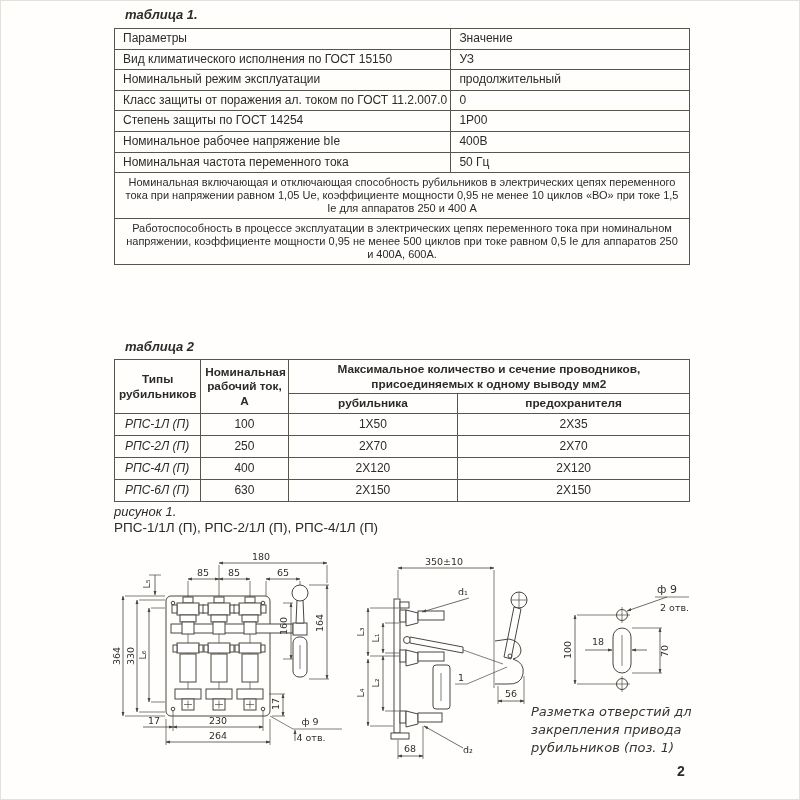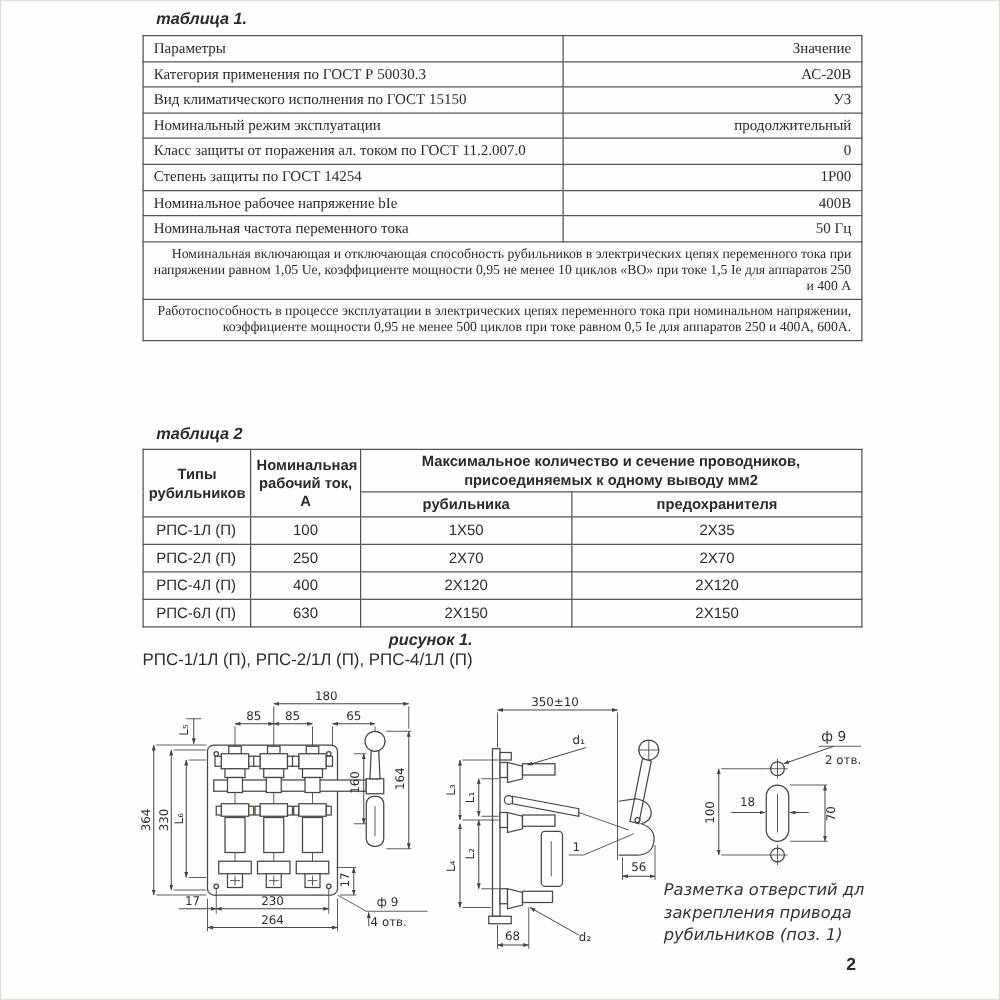--- a/index.html
+++ b/index.html
@@ -4,33 +4,33 @@
 <style>
   html,body{margin:0;padding:0;background:#fff;}
   .sheet{position:relative;width:800px;height:800px;background:#fffefd;
          border:1px solid #e2e2dd;box-sizing:border-box;overflow:hidden;
          font-family:"Liberation Sans",sans-serif;color:#2b2b27;}
   .tbl-label{position:absolute;left:113px;font-style:italic;font-weight:bold;
              font-size:13px;color:#2b2b27;margin-left:11px;}
   #t1-label{top:6px;}
   #t2-label{top:338px;text-align:center;}
   table{border-collapse:collapse;table-layout:fixed;}
-  #table1{position:absolute;left:113px;top:27px;width:576px;font-family:Liberation Serif, serif;}
+  #table1{position:absolute;left:113px;top:27px;width:576px;}
   #table2{position:absolute;left:113px;top:358px;width:576px;}
   td,th{border:1.5px solid #56554e;font-weight:normal;font-size:12px;
         padding:2px 8px;line-height:1.3;vertical-align:middle;}
   #table1 td.param{text-align:left;white-space:nowrap;overflow:hidden;}
-  #table1 td.value{text-align:right;}
-  #table1 td.note{font-size:11px;line-height:1.18;padding:3px 8px;text-align:right;white-space:normal;}
+  #table1 td.value{text-align:left;}
+  #table1 td.note{font-size:11px;line-height:1.18;padding:3px 8px;text-align:center;white-space:normal;}
   #table2 th{font-weight:bold;text-align:center;font-size:11.8px;line-height:1.25;padding:2px 4px;}
   #table2 td{font-size:12px;height:17px;}
-  #table2 td.c1{text-align:left;padding-left:10px;}
+  #table2 td.c1{text-align:left;padding-left:10px;font-style:italic;}
   #table2 td.c{text-align:center;}
   .fig-cap{position:absolute;left:113px;top:503px;font-size:13.5px;line-height:16px;}
-  .fig-cap .it{font-style:italic;font-weight:bold;font-size:13px;text-align:right;}
+  .fig-cap .it{font-style:italic;font-weight:normal;font-size:13px;}
   #drawing{position:absolute;left:110px;top:552px;}
   .pagenum{position:absolute;left:676px;top:762px;font-weight:bold;font-size:14px;}
   
   .ln{fill:#ffffff;stroke:#4a463f;stroke-width:1;}
   .nf{fill:none;stroke:#4a463f;stroke-width:1;}
   .thin{stroke:#4a463f;stroke-width:.7;fill:none;}
   .dim{stroke:#4a463f;stroke-width:.8;fill:none;
        marker-start:url(#mS);marker-end:url(#mE);}
   .dimE{stroke:#4a463f;stroke-width:.8;fill:none;marker-end:url(#mE);}
   .lbl{font:9.5px "DejaVu Sans",sans-serif;fill:#2f2f2a;}
@@ -45,24 +45,20 @@
 
   <table id="table1">
     <colgroup>
         <col style="width:58.5%">
         <col style="width:41.5%">
       </colgroup>
     <tbody>
         <tr>
       <td class="param">Параметры</td>
       <td class="value">Значение</td>
-    </tr>
-    <tr>
-      <td class="param">Категория применения по ГОСТ Р 50030.3</td>
-      <td class="value">АС-20В</td>
     </tr>
     <tr>
       <td class="param">Вид климатического исполнения по ГОСТ 15150</td>
       <td class="value">УЗ</td>
     </tr>
     <tr>
       <td class="param">Номинальный режим эксплуатации</td>
       <td class="value">продолжительный</td>
     </tr>
     <tr>

